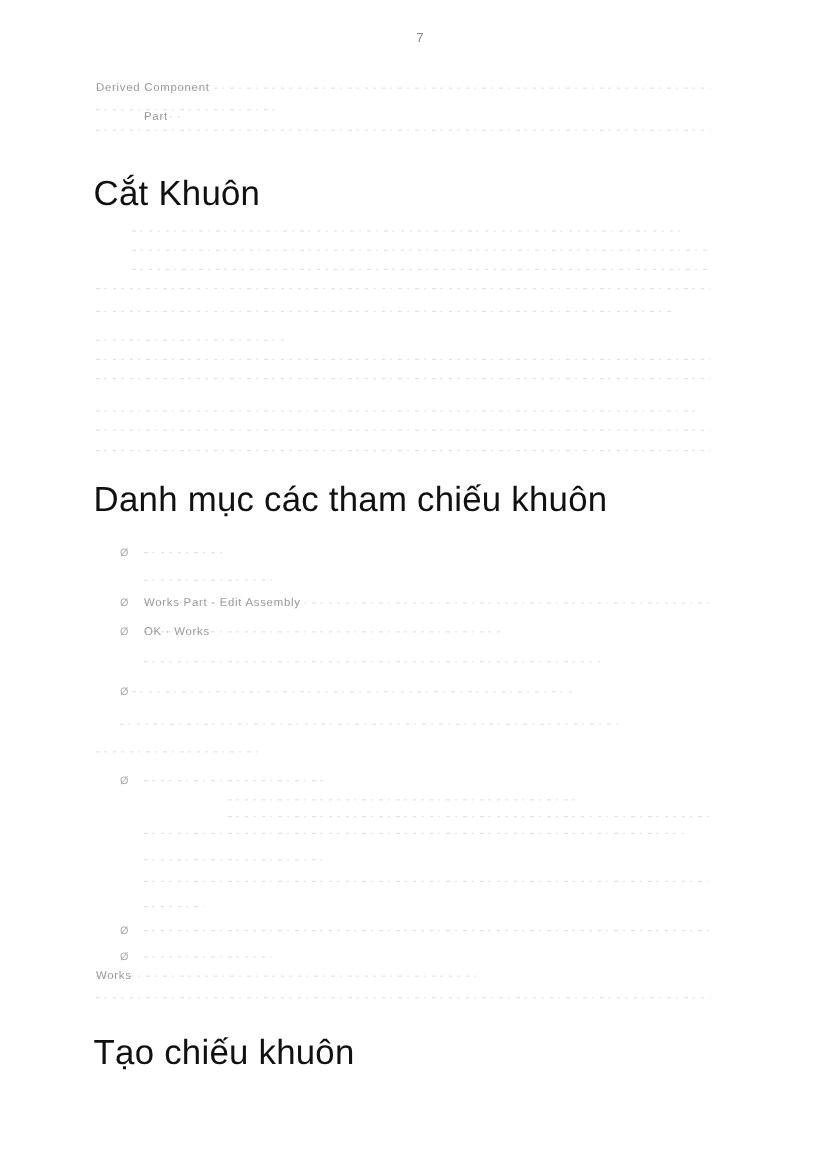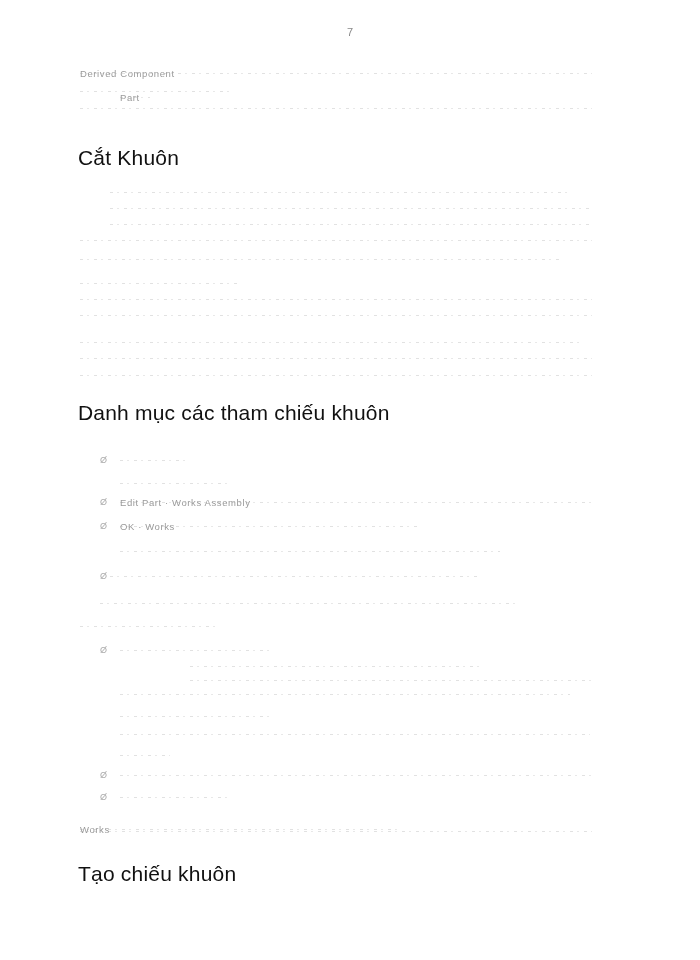--- a/index.html
+++ b/index.html
@@ -5,21 +5,21 @@
   html, body { margin: 0; padding: 0; background: #ffffff; }
   body {
     width: 700px; height: 960px; position: relative; overflow: hidden;
     font-family: "Liberation Sans", sans-serif; color: #1a1a1a;
   }
   .page-num {
     position: absolute; top: 26px; left: 0; width: 700px; text-align: center;
     font-size: 11px; color: #888;
   }
   .h {
-    position: absolute; left: 78px; font-size: 21px; color: #111;
+    position: absolute; left: 78px; font-size: 29px; color: #111;
     font-family: "Liberation Sans", sans-serif; letter-spacing: 0.2px;
   }
   .line {
     position: absolute; height: 11px; font-size: 9.5px; line-height: 11px;
     color: #b4b4b4; white-space: nowrap; overflow: hidden;
     font-family: "Liberation Sans", sans-serif; letter-spacing: 0.6px;
   }
   .line::after {
     content: ""; position: absolute; left: 0; right: 0; top: 5px; height: 1px;
     background: repeating-linear-gradient(90deg, #c9c9c9 0 3px, transparent 3px 7px, #d6d6d6 7px 9px, transparent 9px 14px);
@@ -48,36 +48,36 @@
     <div class="line" style="left: 80px; top: 235px; width: 512px;"><span></span></div>
     <div class="line" style="left: 80px; top: 254px; width: 480px;"><span></span></div>
     <div class="line" style="left: 80px; top: 278px; width: 160px;"><span></span></div>
     <div class="line" style="left: 80px; top: 294px; width: 512px;"><span></span></div>
     <div class="line" style="left: 80px; top: 310px; width: 512px;"><span></span></div>
     <div class="line" style="left: 80px; top: 337px; width: 500px;"><span></span></div>
     <div class="line" style="left: 80px; top: 353px; width: 512px;"><span></span></div>
     <div class="line" style="left: 80px; top: 370px; width: 512px;"><span></span></div>
     <div class="line" style="left: 120px; top: 455px; width: 70px;"><span></span></div>
     <div class="line" style="left: 120px; top: 478px; width: 110px;"><span></span></div>
-    <div class="line" style="left: 120px; top: 497px; width: 472px;"><span>Edit Part  ·  Works Assembly</span></div>
+    <div class="line" style="left: 120px; top: 497px; width: 472px;"><span>Works Part  ·  Edit Assembly</span></div>
     <div class="line" style="left: 120px; top: 521px; width: 300px;"><span>OK  ·  Works</span></div>
     <div class="line" style="left: 120px; top: 546px; width: 380px;"><span></span></div>
     <div class="line" style="left: 110px; top: 571px; width: 370px;"><span></span></div>
     <div class="line" style="left: 100px; top: 598px; width: 420px;"><span></span></div>
     <div class="line" style="left: 80px; top: 621px; width: 140px;"><span></span></div>
     <div class="line" style="left: 120px; top: 645px; width: 150px;"><span></span></div>
     <div class="line" style="left: 190px; top: 661px; width: 290px;"><span></span></div>
     <div class="line" style="left: 190px; top: 675px; width: 402px;"><span></span></div>
     <div class="line" style="left: 120px; top: 689px; width: 450px;"><span></span></div>
     <div class="line" style="left: 120px; top: 711px; width: 150px;"><span></span></div>
     <div class="line" style="left: 120px; top: 729px; width: 470px;"><span></span></div>
     <div class="line" style="left: 120px; top: 750px; width: 50px;"><span></span></div>
     <div class="line" style="left: 120px; top: 770px; width: 472px;"><span></span></div>
     <div class="line" style="left: 120px; top: 792px; width: 110px;"><span></span></div>
-    <div class="line" style="left: 80px; top: 808px; width: 320px; margin-top: 16px;"><span>Works</span></div>
+    <div class="line" style="left: 80px; top: 808px; width: 320px;"><span>Works</span></div>
     <div class="line" style="left: 80px; top: 826px; width: 512px;"><span></span></div>
   </div>
 <div id="bullets">
     <div class="bullet" style="left: 100px; top: 455px;">Ø</div>
     <div class="bullet" style="left: 100px; top: 497px;">Ø</div>
     <div class="bullet" style="left: 100px; top: 521px;">Ø</div>
     <div class="bullet" style="left: 100px; top: 571px;">Ø</div>
     <div class="bullet" style="left: 100px; top: 645px;">Ø</div>
     <div class="bullet" style="left: 100px; top: 770px;">Ø</div>
     <div class="bullet" style="left: 100px; top: 792px;">Ø</div>

